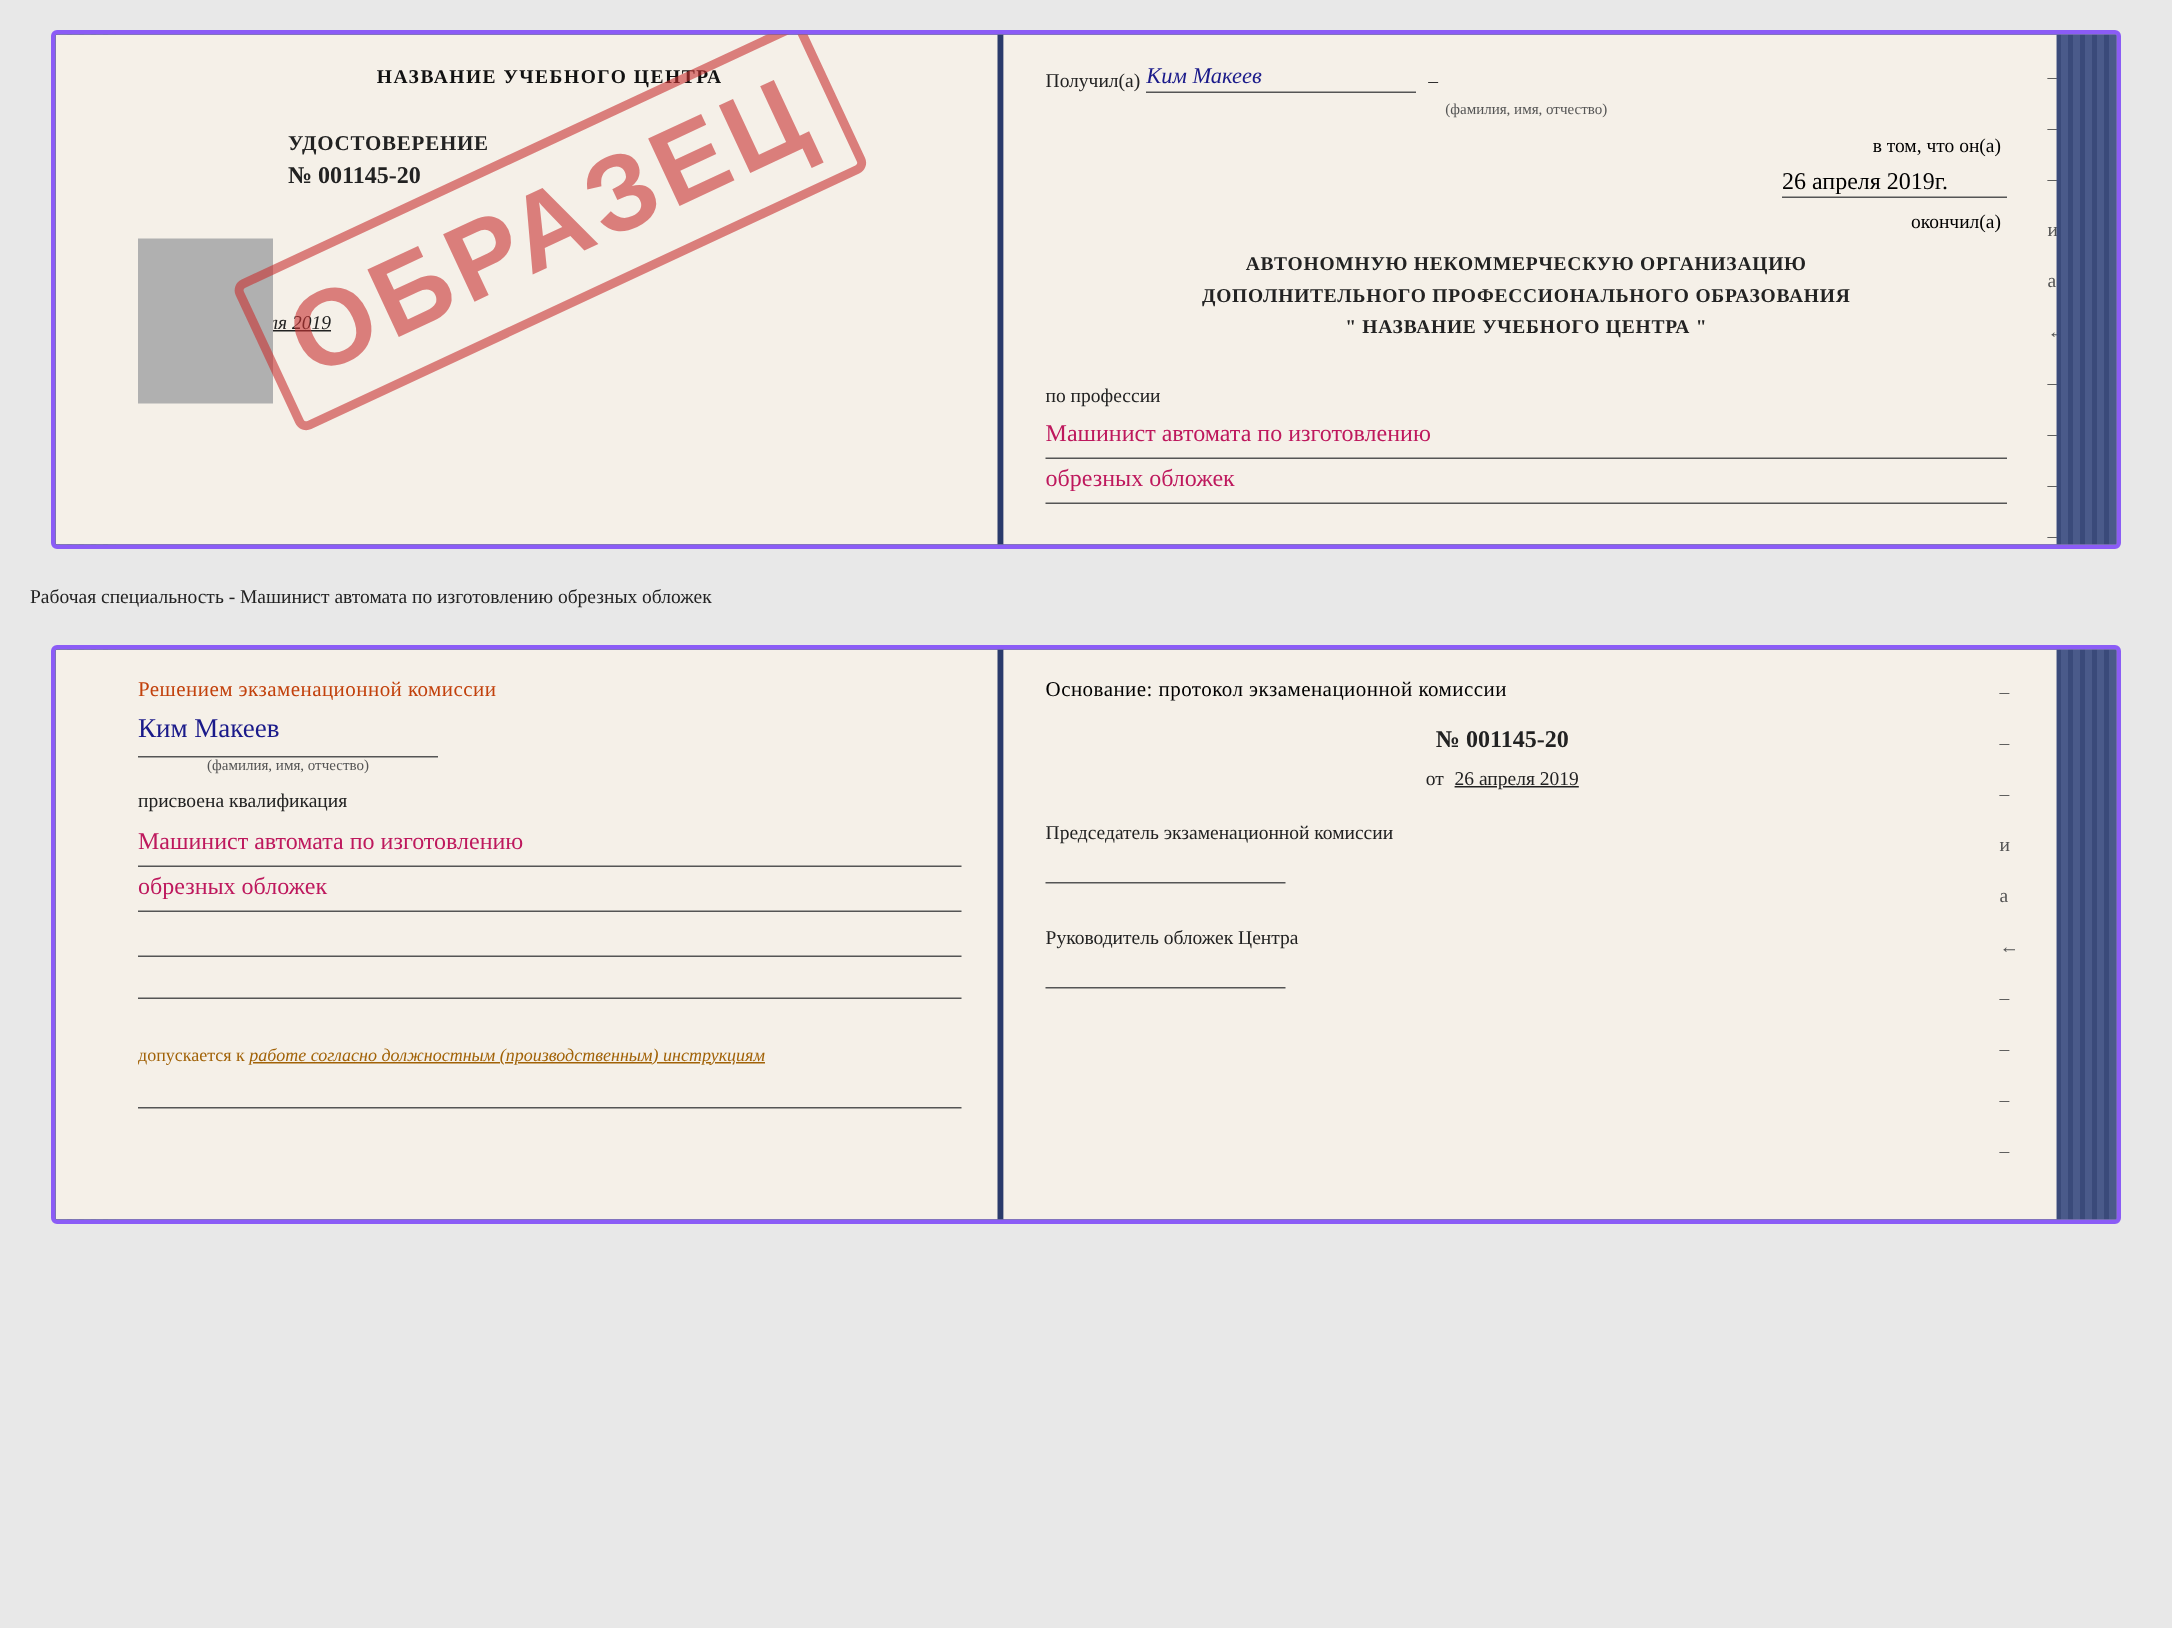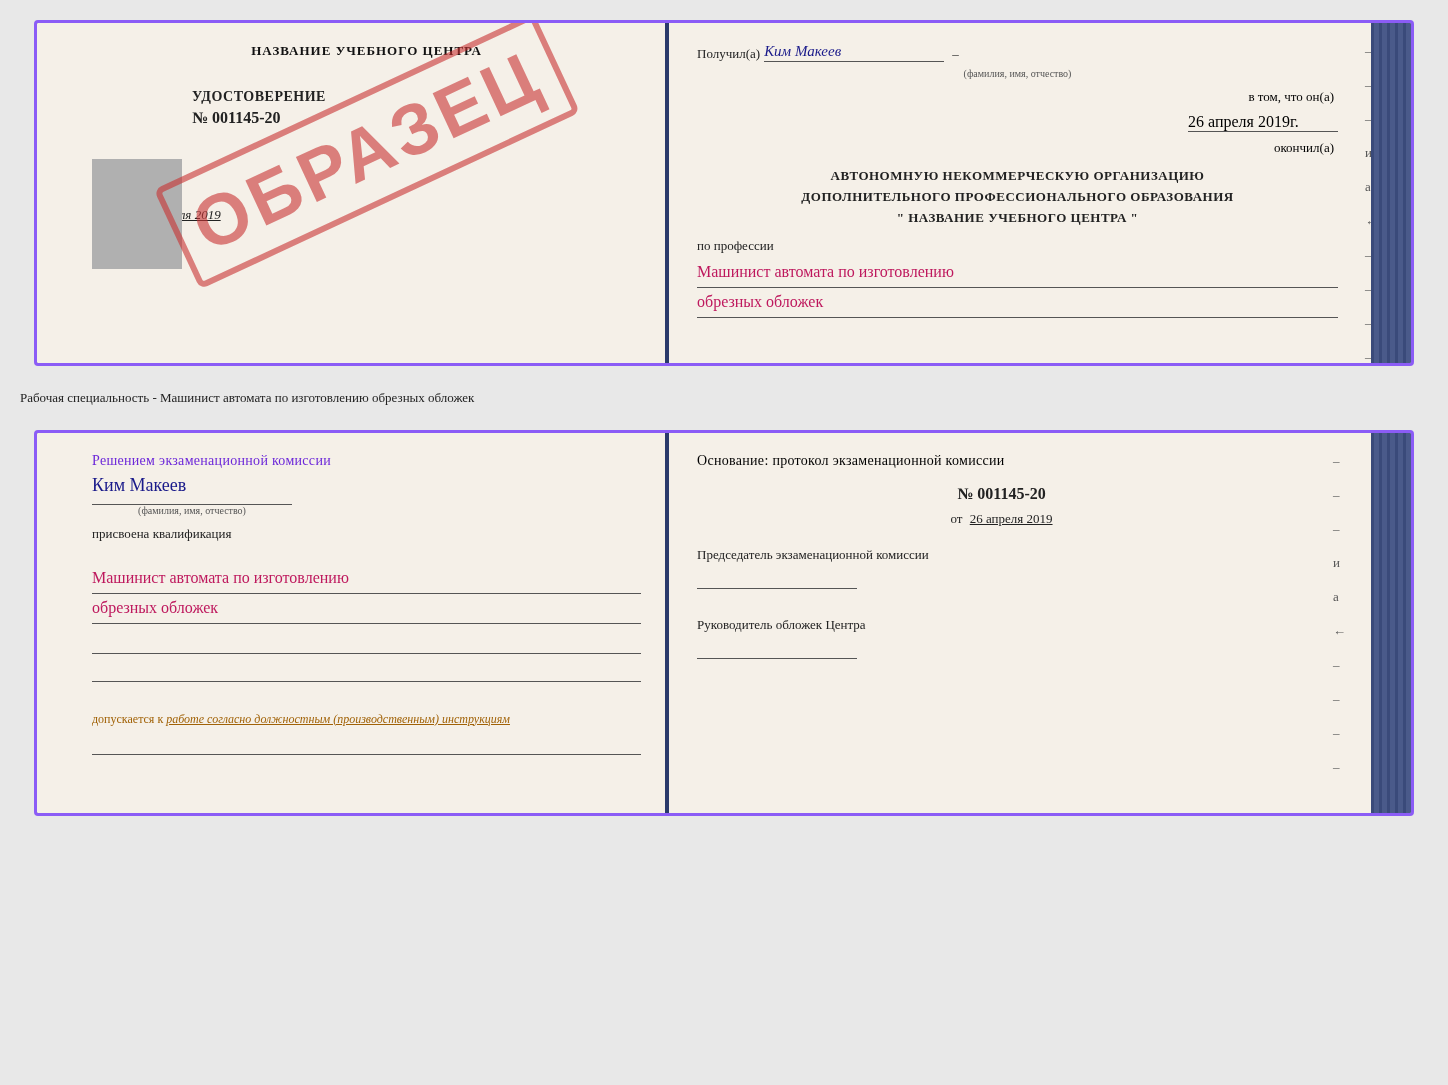--- a/index.html
+++ b/index.html
@@ -194,21 +194,21 @@
       text-transform: uppercase;
       letter-spacing: 0.5px;
       line-height: 1.6;
       margin: 10px 0;
       color: #222;
     }
 
     .po-professii {
       font-size: 13px;
       color: #222;
-      margin-top: 10px;
+      margin-top: 28px;
       margin-bottom: 4px;
     }
 
     .cursive-profession {
       font-family: 'Segoe Script', 'Brush Script MT', cursive;
       font-size: 16px;
       color: #be185d;
       border-bottom: 1px solid #555;
       display: block;
       line-height: 1.8;
@@ -232,21 +232,21 @@
     .bottom-pair .doc-left {
       padding-left: 55px;
     }
 
     .bottom-pair .doc-right {
       padding-right: 55px;
     }
 
     .bottom-left-title {
       font-size: 14px;
-      color: #6d28d9;
+      color: #c2410c;
       margin-bottom: 6px;
       letter-spacing: 0.3px;
     }
 
     .cursive-name {
       font-family: 'Segoe Script', 'Brush Script MT', cursive;
       font-size: 18px;
       color: #1a1a8a;
       display: block;
       margin: 4px 0;
@@ -258,21 +258,21 @@
       border-top: 1px solid #555;
       display: inline-block;
       min-width: 200px;
       text-align: center;
       margin-bottom: 10px;
     }
 
     .prisvoena-text {
       font-size: 13px;
       color: #222;
-      margin-bottom: 22px;
+      margin-bottom: 6px;
     }
 
     .dopuskaetsya-block {
       margin-top: 30px;
       font-size: 12px;
       color: #a16207;
     }
 
     .dopuskaetsya-italic {
       font-style: italic;

